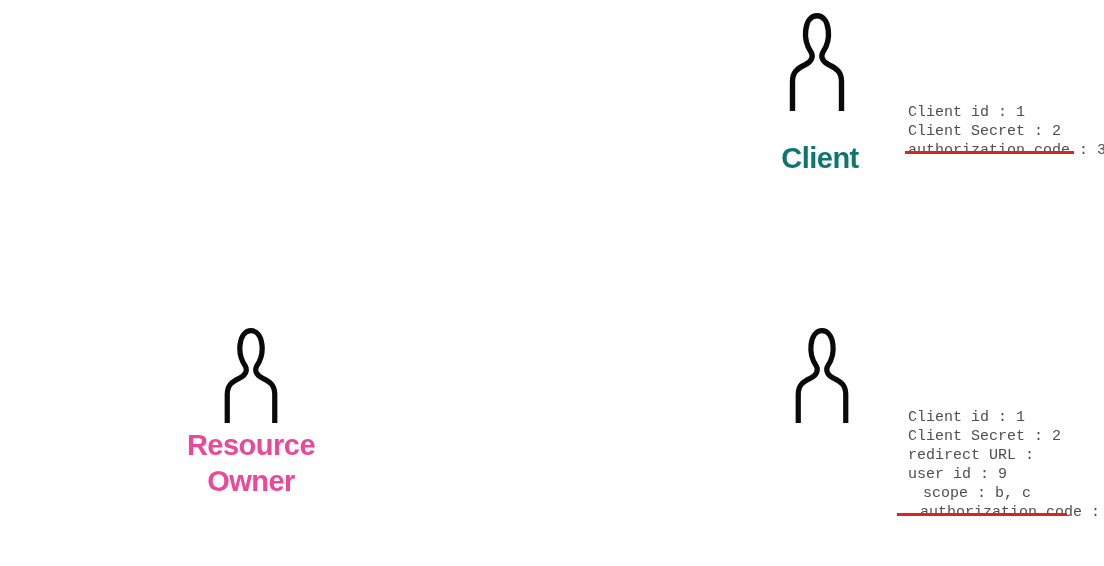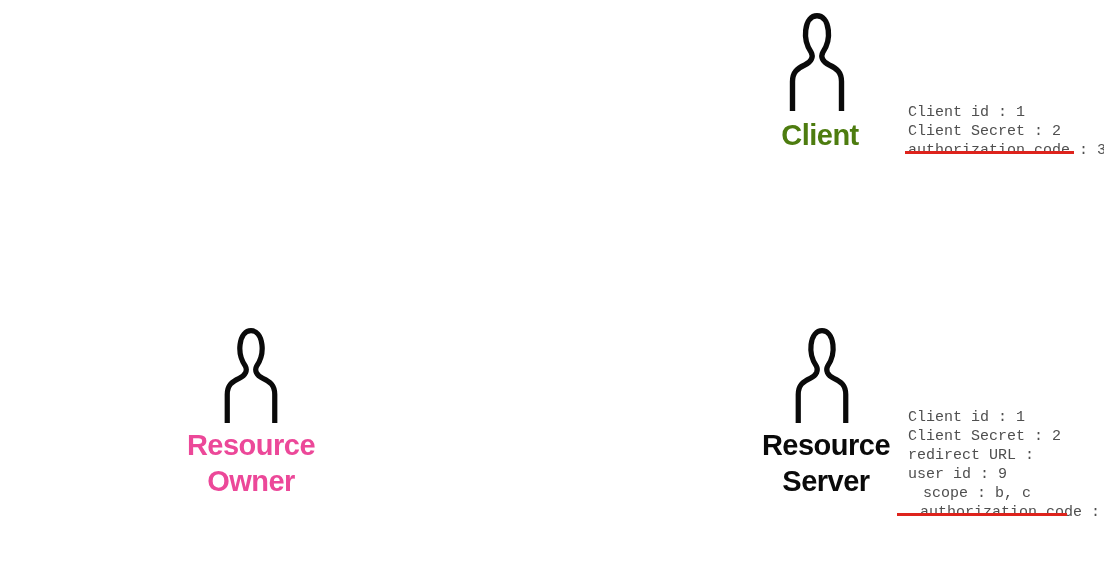--- a/index.html
+++ b/index.html
@@ -75,40 +75,39 @@
                C52,56.5 57,60 57,70 L57,100" fill="none" stroke="currentColor" stroke-width="5.5" stroke-linejoin="round" stroke-linecap="butt"></path>
     </symbol>
   </defs>
 </svg>
 
 <div class="canvas">
 
   <svg class="person-icon icon-client" width="64" height="98" viewBox="0 0 64 100" style="color: rgb(10, 10, 10);">
     <use href="#person"></use>
   </svg>
-  <div class="actor-label label-client" style="color: #4d7c0f;">Client</div>
+  <div class="actor-label label-client" style="color: #0f766e; margin-top: 23px;">Client</div>
 
   <div class="note note-client" style="color: rgb(79, 79, 79);">
     <div class="note-line">Client id : 1</div>
     <div class="note-line">Client Secret : 2</div>
     <div class="note-line">
       <span>authorization code : 3</span>
       <span class="redline redline-client" style="background: rgb(222, 35, 28);"></span>
     </div>
   </div>
 
   <svg class="person-icon icon-owner" width="64" height="95" viewBox="0 0 64 100" style="color: rgb(10, 10, 10);">
     <use href="#person"></use>
   </svg>
   <div class="actor-label label-owner" style="color: #ec4899;">Resource Owner</div>
 
   <svg class="person-icon icon-server" width="64" height="95" viewBox="0 0 64 100" style="color: rgb(10, 10, 10);">
     <use href="#person"></use>
   </svg>
-  <div class="actor-label label-server" style="color: rgb(10, 10, 10);">Resource Server</div>
 
   <div class="note note-server" style="color: rgb(79, 79, 79);">
     <div class="note-line">Client id : 1</div>
     <div class="note-line">Client Secret : 2</div>
     <div class="note-line">redirect URL :</div>
     <div class="note-line">user id : 9</div>
     <div class="note-line indent-lg">scope : b, c</div>
     <div class="note-line indent-md">
       <span>authorization code : 3</span>
       <span class="redline redline-server" style="background: rgb(222, 35, 28);"></span>

